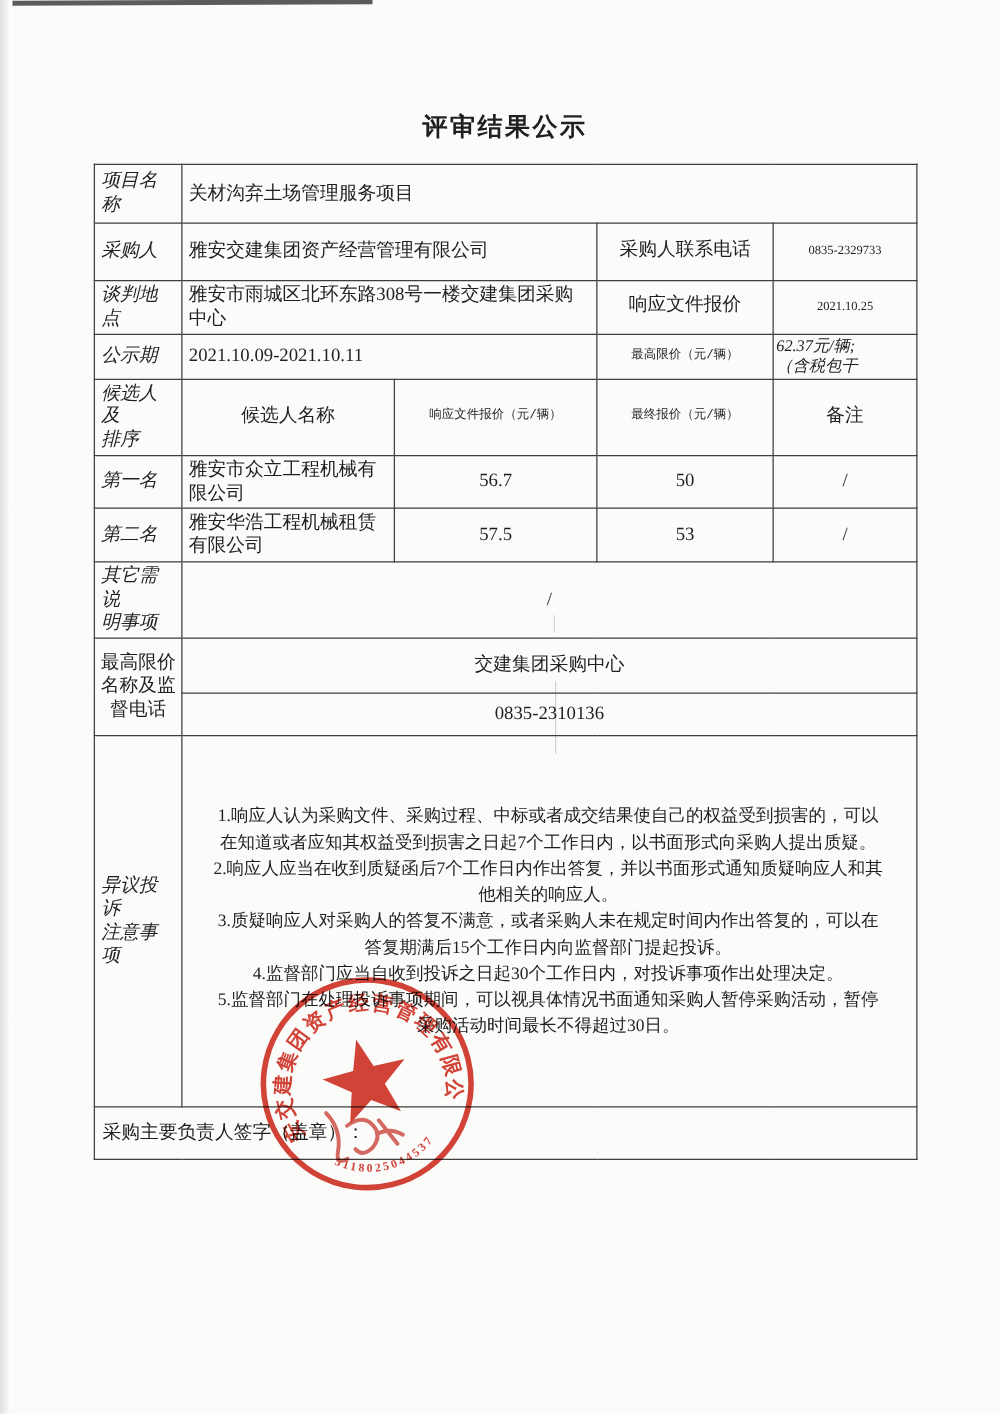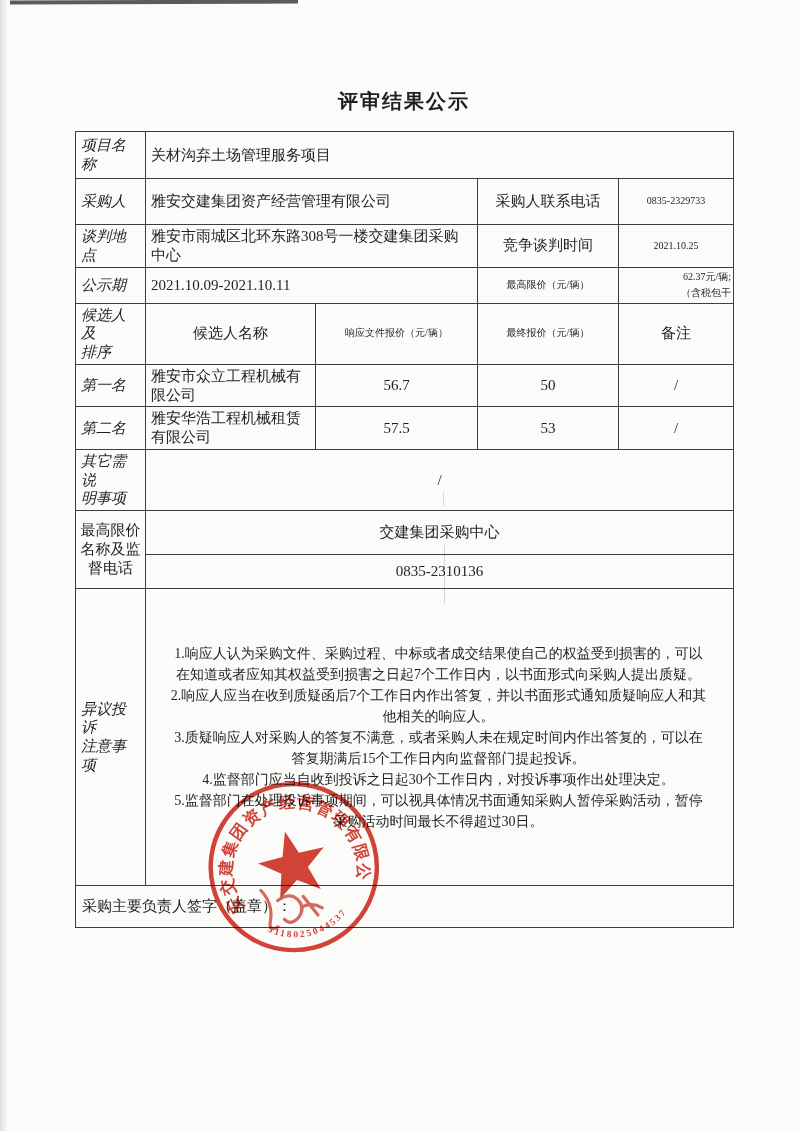--- a/index.html
+++ b/index.html
@@ -36,22 +36,22 @@
     padding:2px 5px;
     vertical-align:middle;
     overflow:hidden;
     word-break:break-all;
   }
   .lab{white-space:pre-line;text-align:left;padding-left:5px;font-style:italic;}
   .lab-c{white-space:pre-line;text-align:center;padding-left:2px;padding-right:2px;}
   .ctr{text-align:center;}
   .lft{text-align:left;}
   .sm{font-size:10px;}
-  .price{font-size:10px;line-height:16px;white-space:pre-line;text-align:right;padding:1px 2px;}
-  .nowrap{white-space:nowrap;padding-left:2px;padding-right:2px;}
+  .price{font-size:13px;line-height:16px;white-space:pre-line;text-align:left;padding:1px 2px;font-style:italic;}
+  .nowrap{white-space:nowrap;padding-left:2px;padding-right:2px;font-family:Liberation Mono, monospace;}
   .objection-content{
     vertical-align:top;text-align:center;
     padding:54px 24px 8px 22px;
     font-size:14px;line-height:21px;
   }
   .objection-content div{margin:0;}
   .sig-cell{text-align:left;padding-left:6px;font-size:15px;margin-top:43px;}
 
   .stamp{
     position:absolute;left:205px;top:779px;width:178px;height:178px;
@@ -89,21 +89,21 @@
     <tr style="height:46px">
       <td class="lab">采购人</td>
       <td class="lft" colspan="2">雅安交建集团资产经营管理有限公司</td>
       <td class="ctr nowrap">采购人联系电话</td>
       <td class="ctr sm">0835-2329733</td>
     </tr>
 
     <tr style="height:41px">
       <td class="lab">谈判地点</td>
       <td class="lft" colspan="2">雅安市雨城区北环东路308号一楼交建集团采购中心</td>
-      <td class="ctr nowrap">竞争谈判时间</td>
+      <td class="ctr nowrap">响应文件报价</td>
       <td class="ctr sm">2021.10.25</td>
     </tr>
 
     <tr style="height:36px">
       <td class="lab">公示期</td>
       <td class="lft" colspan="2">2021.10.09-2021.10.11</td>
       <td class="ctr sm nowrap">最高限价（元/辆）</td>
       <td class="price">62.37元/辆;
 （含税包干</td>
     </tr>

